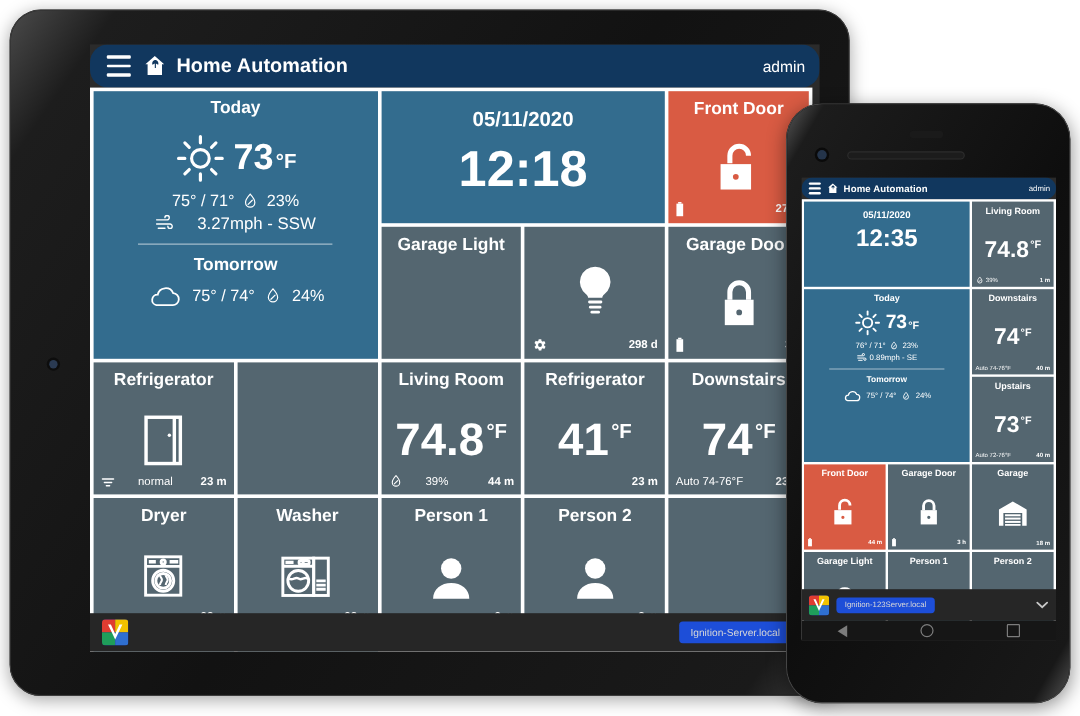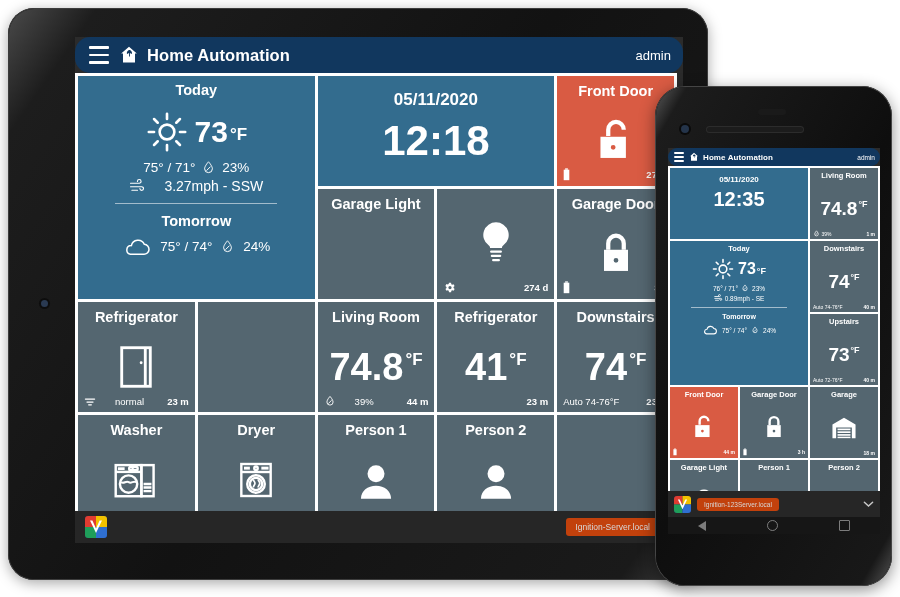--- a/index.html
+++ b/index.html
@@ -118,21 +118,21 @@
 
   
   .sp-c2{grid-column:span 2;}
   .sp-r2{grid-row:span 2;}
 
   
   .taskbar{position:absolute;left:0;right:0;bottom:0;background:#262626;
            display:flex;align-items:center;}
   .t-taskbar{height:32px;padding:0 10px;}
   .p-taskbar{height:26px;padding:0 6px;}
-  .pill{background:#c2410c;color:#d8d8d8;border-radius:3px;text-align:center;
+  .pill{background:#1d4ed8;color:#d8d8d8;border-radius:3px;text-align:center;
         white-space:nowrap;}
   .t-pill{font-size:8.5px;padding:4px 9px;margin-left:auto;margin-right:14px;}
   .p-pill{font-size:6.5px;padding:3px 7px;margin-left:6px;}
   .ign-logo{border-radius:3px;overflow:hidden;position:relative;background:#1b2a6b;}
   .t-logo{width:22px;height:22px;}
   .p-logo{width:17px;height:17px;}
   .chev{margin-left:auto;color:#c8c8c8;font-size:9px;}
 
   .gnav{position:absolute;left:0;right:0;bottom:0;height:17px;background:#161616;
         display:flex;align-items:center;justify-content:space-around;}
@@ -260,21 +260,21 @@
               <rect x="11.3" y="26" width="7.4" height="1.7" rx=".8"></rect>
               <rect x="12.2" y="29" width="5.6" height="1.7" rx=".8"></rect>
             </svg>
         </div>
         <div class="tile-foot">
           <span class="foot-l">
             <svg width="13" height="13" viewBox="0 0 24 24" fill="#fff">
                 <path d="M19.4 13a7.6 7.6 0 0 0 0-2l2-1.6-2-3.4-2.4 1a7.5 7.5 0 0 0-1.7-1L14.9 3h-4l-.4 2.6c-.6.2-1.2.6-1.7 1l-2.4-1-2 3.4L6.5 11a7.6 7.6 0 0 0 0 2l-2 1.6 2 3.4 2.4-1c.5.4 1.1.8 1.7 1l.4 2.6h4l.4-2.6c.6-.2 1.2-.6 1.7-1l2.4 1 2-3.4-2-1.6ZM12.9 15a3 3 0 1 1 0-6 3 3 0 0 1 0 6Z"></path>
               </svg>
           </span>
-          <span class="foot-r">274 d</span>
+          <span class="foot-r">298 d</span>
         </div>
       </div>
 
       <div class="tile">
         <div class="tile-title">Garage Door</div>
         <div class="tile-body">
           <svg width="44" height="48" viewBox="0 0 30 34" fill="none" stroke="#fff" stroke-width="3">
               <path d="M9.5 14V9.5a5.5 5.5 0 0 1 11 0V14"></path>
               <rect x="6.5" y="14" width="17" height="15" fill="#fff" stroke="none"></rect>
               <circle cx="15" cy="21.5" r="3.2" fill="#546670"></circle>
@@ -354,20 +354,40 @@
       <div class="tile">
         <div class="tile-title">Downstairs</div>
         <div class="tile-body">
             <span class="big-val">
               <span>74</span>
               <span class="unit">°F</span>
             </span>
           </div>
         <div class="tile-foot">
           <span class="foot-l">Auto 74-76°F</span>
+          <span class="foot-r">23 m</span>
+        </div>
+      </div>
+
+      <div class="tile">
+        <div class="tile-title">Dryer</div>
+        <div class="tile-body">
+          <svg width="40" height="44" viewBox="0 0 30 32" fill="none" stroke="#fff" stroke-width="1.8">
+            <rect x="4" y="4" width="22" height="24"></rect>
+              <path d="M4 10h22"></path>
+            <rect x="6" y="6" width="4.4" height="2.2" fill="#fff" stroke="none"></rect>
+              <circle cx="15" cy="7.2" r="1.3"></circle>
+              <rect x="19" y="6" width="5.4" height="2.2" fill="#fff" stroke="none"></rect>
+            <circle cx="15" cy="19" r="6.6"></circle>
+              <circle cx="15" cy="19" r="4.6"></circle>
+            <path d="M13 21.6c0-1.6 1.2-1.8 1.2-3.2S13 16.8 13 15.6M16.6 21.6c0-1.6 1.2-1.8 1.2-3.2s-1.2-1.6-1.2-2.8" stroke-width="1.3"></path>
+          </svg>
+        </div>
+        <div class="tile-foot">
+          <span class="foot-l"></span>
           <span class="foot-r">23 m</span>
         </div>
       </div>
 
       <div class="tile">
         <div class="tile-title">Washer</div>
         <div class="tile-body">
           <svg width="46" height="44" viewBox="0 0 34 32" fill="none" stroke="#fff" stroke-width="1.8">
             <rect x="2" y="5" width="19" height="23" fill="none"></rect>
               <path d="M2 10h19"></path>
@@ -380,40 +400,20 @@
               <path d="M22.6 19h5.8M22.6 21.6h5.8M22.6 24.2h5.8"></path>
           </svg>
         </div>
         <div class="tile-foot">
           <span class="foot-l"></span>
           <span class="foot-r">23 m</span>
         </div>
       </div>
 
       <div class="tile">
-        <div class="tile-title">Dryer</div>
-        <div class="tile-body">
-          <svg width="40" height="44" viewBox="0 0 30 32" fill="none" stroke="#fff" stroke-width="1.8">
-            <rect x="4" y="4" width="22" height="24"></rect>
-              <path d="M4 10h22"></path>
-            <rect x="6" y="6" width="4.4" height="2.2" fill="#fff" stroke="none"></rect>
-              <circle cx="15" cy="7.2" r="1.3"></circle>
-              <rect x="19" y="6" width="5.4" height="2.2" fill="#fff" stroke="none"></rect>
-            <circle cx="15" cy="19" r="6.6"></circle>
-              <circle cx="15" cy="19" r="4.6"></circle>
-            <path d="M13 21.6c0-1.6 1.2-1.8 1.2-3.2S13 16.8 13 15.6M16.6 21.6c0-1.6 1.2-1.8 1.2-3.2s-1.2-1.6-1.2-2.8" stroke-width="1.3"></path>
-          </svg>
-        </div>
-        <div class="tile-foot">
-          <span class="foot-l"></span>
-          <span class="foot-r">23 m</span>
-        </div>
-      </div>
-
-      <div class="tile">
         <div class="tile-title">Person 1</div>
         <div class="tile-body">
           <svg width="44" height="44" viewBox="0 0 28 28" fill="#fff">
               <circle cx="14" cy="10" r="5.4"></circle>
               <path d="M4.4 26c0-5 4.3-8.3 9.6-8.3s9.6 3.3 9.6 8.3Z"></path>
             </svg>
         </div>
         <div class="tile-foot">
           <span class="foot-l"></span>
           <span class="foot-r">2 m</span>

